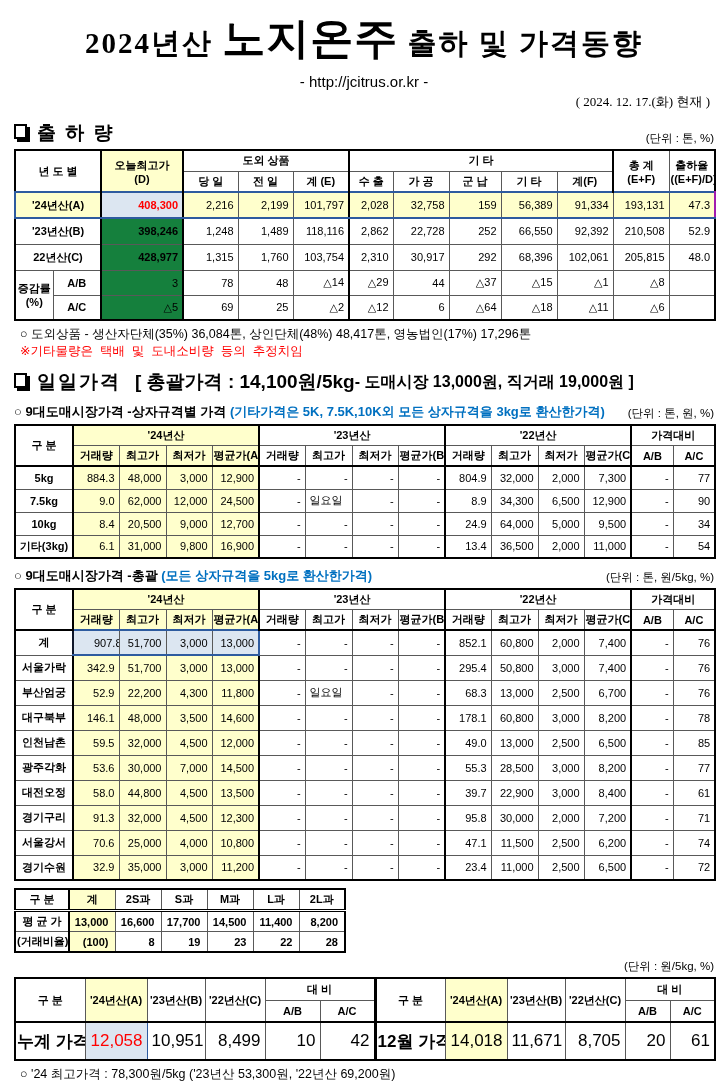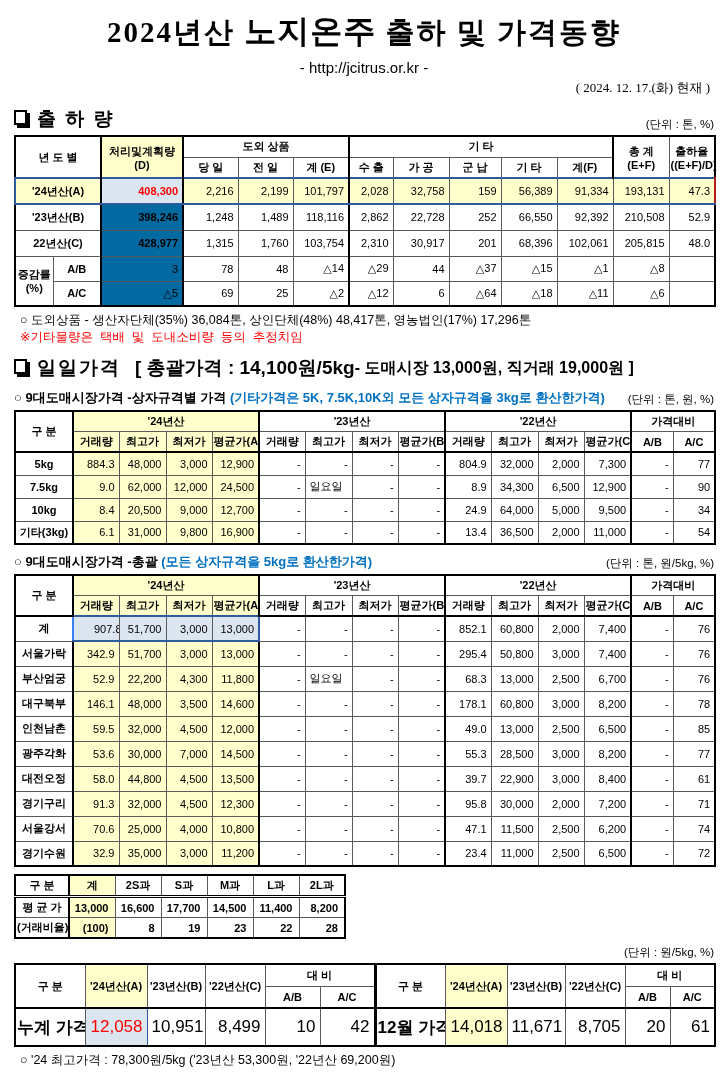--- a/index.html
+++ b/index.html
@@ -16,21 +16,21 @@
     text-align: center;
     font-family: "Liberation Serif", "DejaVu Serif", serif;
     font-weight: bold;
     font-size: 29px;
     letter-spacing: 2px;
     margin-top: 2px;
   }
   .title .em {
     font-family: "Liberation Sans", "DejaVu Sans", sans-serif;
     font-weight: 900;
-    font-size: 32px;
+    font-size: 43px;
     letter-spacing: 1px;
   }
   .url  { text-align: center; font-size: 15px; margin-top: 5px; }
   .asof { text-align: right;  font-size: 13px; margin-top: 3px; padding-right: 4px; font-family: Liberation Serif, serif; }
 
   
   .secrow {
     display: flex; justify-content: space-between; align-items: flex-end;
     margin-top: 9px; margin-bottom: 3px;
   }
@@ -77,34 +77,34 @@
   .yellow { background: #FFFFCC; }
   .blue   { background: #DCE6F1; }
   .red    { color: #FF0000; }
   .sepL     { border-left: 2px solid #000; }
   .sepThick { border-left: 3px solid #000; }
 
   
   .t1 th { height: 21px; }
   .t1 tbody td { height: 26px; }
   .t1 tr.chg td { height: 25px; }
-  .t1 td.dcol { background: #0369a1; font-weight: bold; }
+  .t1 td.dcol { background: #15803d; font-weight: bold; }
   .t1 tr.chg td.dcol { font-weight: normal; }
   .t1 tr.rowA td { background: #FFFFCC; border-top: 2px solid #2E5B9F; border-bottom: 2px solid #2E5B9F; }
   .t1 tr.rowA td:first-child { border-left: 2px solid #2E5B9F; }
-  .t1 tr.rowA td:last-child  { border-right: 2px solid #b91c1c; }
+  .t1 tr.rowA td:last-child  { border-right: 2px solid #a21caf; }
   .t1 tr.rowA td.dcol { background: #DCE6F1; color: #FF0000; }
 
   
   .tp th { height: 19px; }
   .tp tbody td { height: 23px; }
   .t3 tbody td { height: 25px; }
   .t3 tr.totalRow td.lbl { font-weight: bold; }
   .t3 tr.totalRow td.blue { border-top: 2px solid #2E5B9F; border-bottom: 2px solid #2E5B9F; }
-  .t3 tr.totalRow td:nth-child(2) { border-left: 2px solid #3b82f6; padding-left: 20px; }
+  .t3 tr.totalRow td:nth-child(2) { border-left: 2px solid #0f172a; padding-left: 20px; }
   .t3 tr.totalRow td:nth-child(5) { border-right: 2px solid #2E5B9F; }
 
   
   .t4 { width: 330px; margin-top: 7px; }
   .t4 th, .t4 td { font-weight: bold; height: 16px; font-size: 11px; }
   .t4 thead { border-bottom: 3px double #000; }
   .t4 td.num { padding-right: 6px; }
 
   
   .t5 th { height: 22px; }
@@ -147,21 +147,21 @@
         <col style="width:52px">
       <col style="width:56px">
         <col style="width:56px">
         <col style="width:56px">
         <col style="width:46px">
     </colgroup>
     <thead>
       <tr>
         <th colspan="2" rowspan="2">년 도 별</th>
         <th rowspan="2" class="yellow sepL">
-          <div>처리및계획량</div>
+          <div>오늘최고가</div>
           <div>(D)</div>
         </th>
         <th colspan="3" class="sepL">도외 상품</th>
         <th colspan="5" class="sepL">기            타</th>
         <th rowspan="2" class="sepL">
           <div>총  계</div>
           <div>(E+F)</div>
         </th>
         <th rowspan="2">
           <div>출하율</div>
@@ -209,21 +209,21 @@
           <td class="num">52.9</td>
         </tr>
         <tr class="yr">
           <td class="lbl" colspan="2">22년산(C)</td>
           <td class="num dcol sepL">428,977</td>
           <td class="num sepL">1,315</td>
           <td class="num">1,760</td>
           <td class="num">103,754</td>
           <td class="num sepL">2,310</td>
           <td class="num">30,917</td>
-          <td class="num">201</td>
+          <td class="num">292</td>
           <td class="num">68,396</td>
           <td class="num">102,061</td>
           <td class="num">205,815</td>
           <td class="num">48.0</td>
         </tr>
         <tr class="chg">
           <td class="lbl" rowspan="2">
             <div>증감률</div>
             <div>(%)</div>
           </td>

